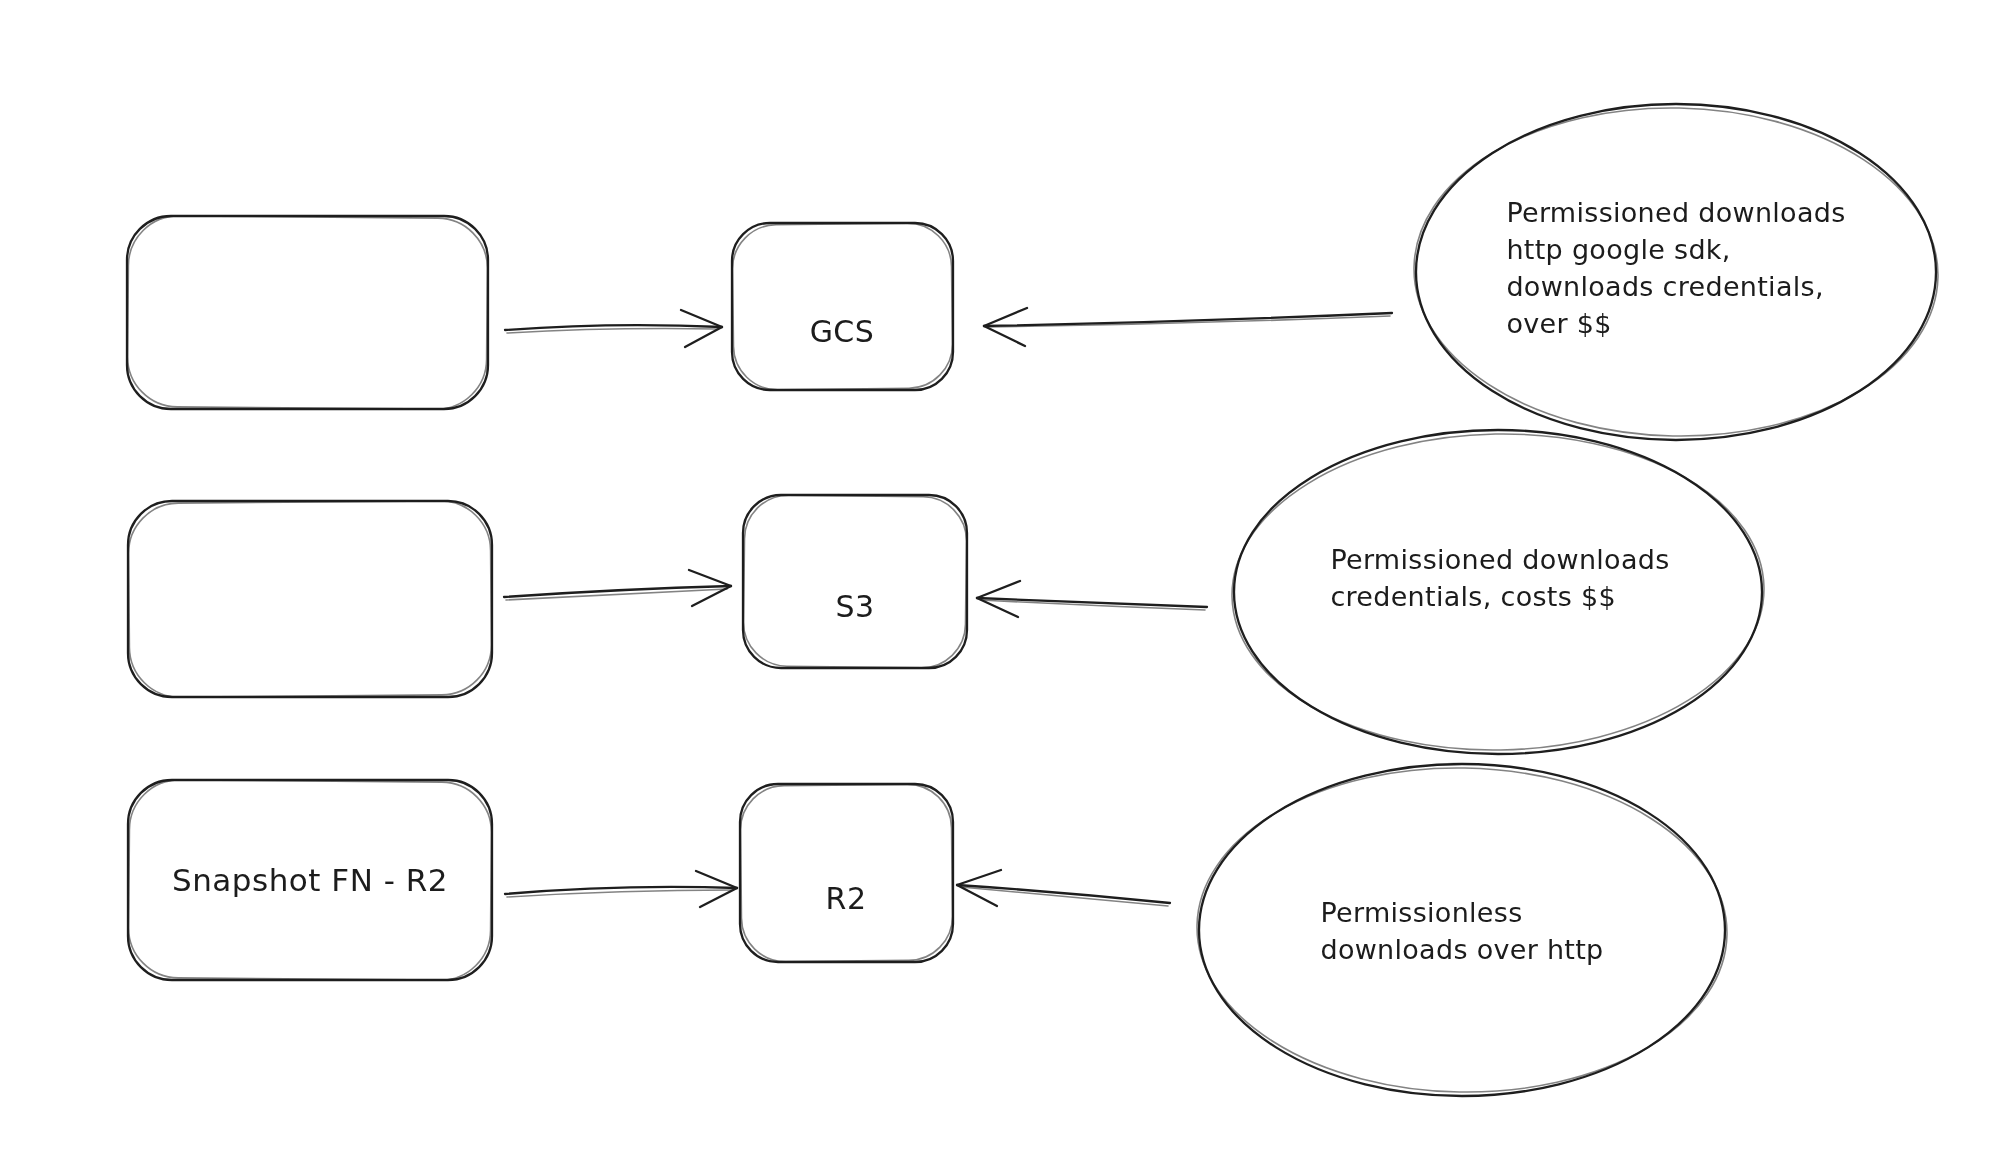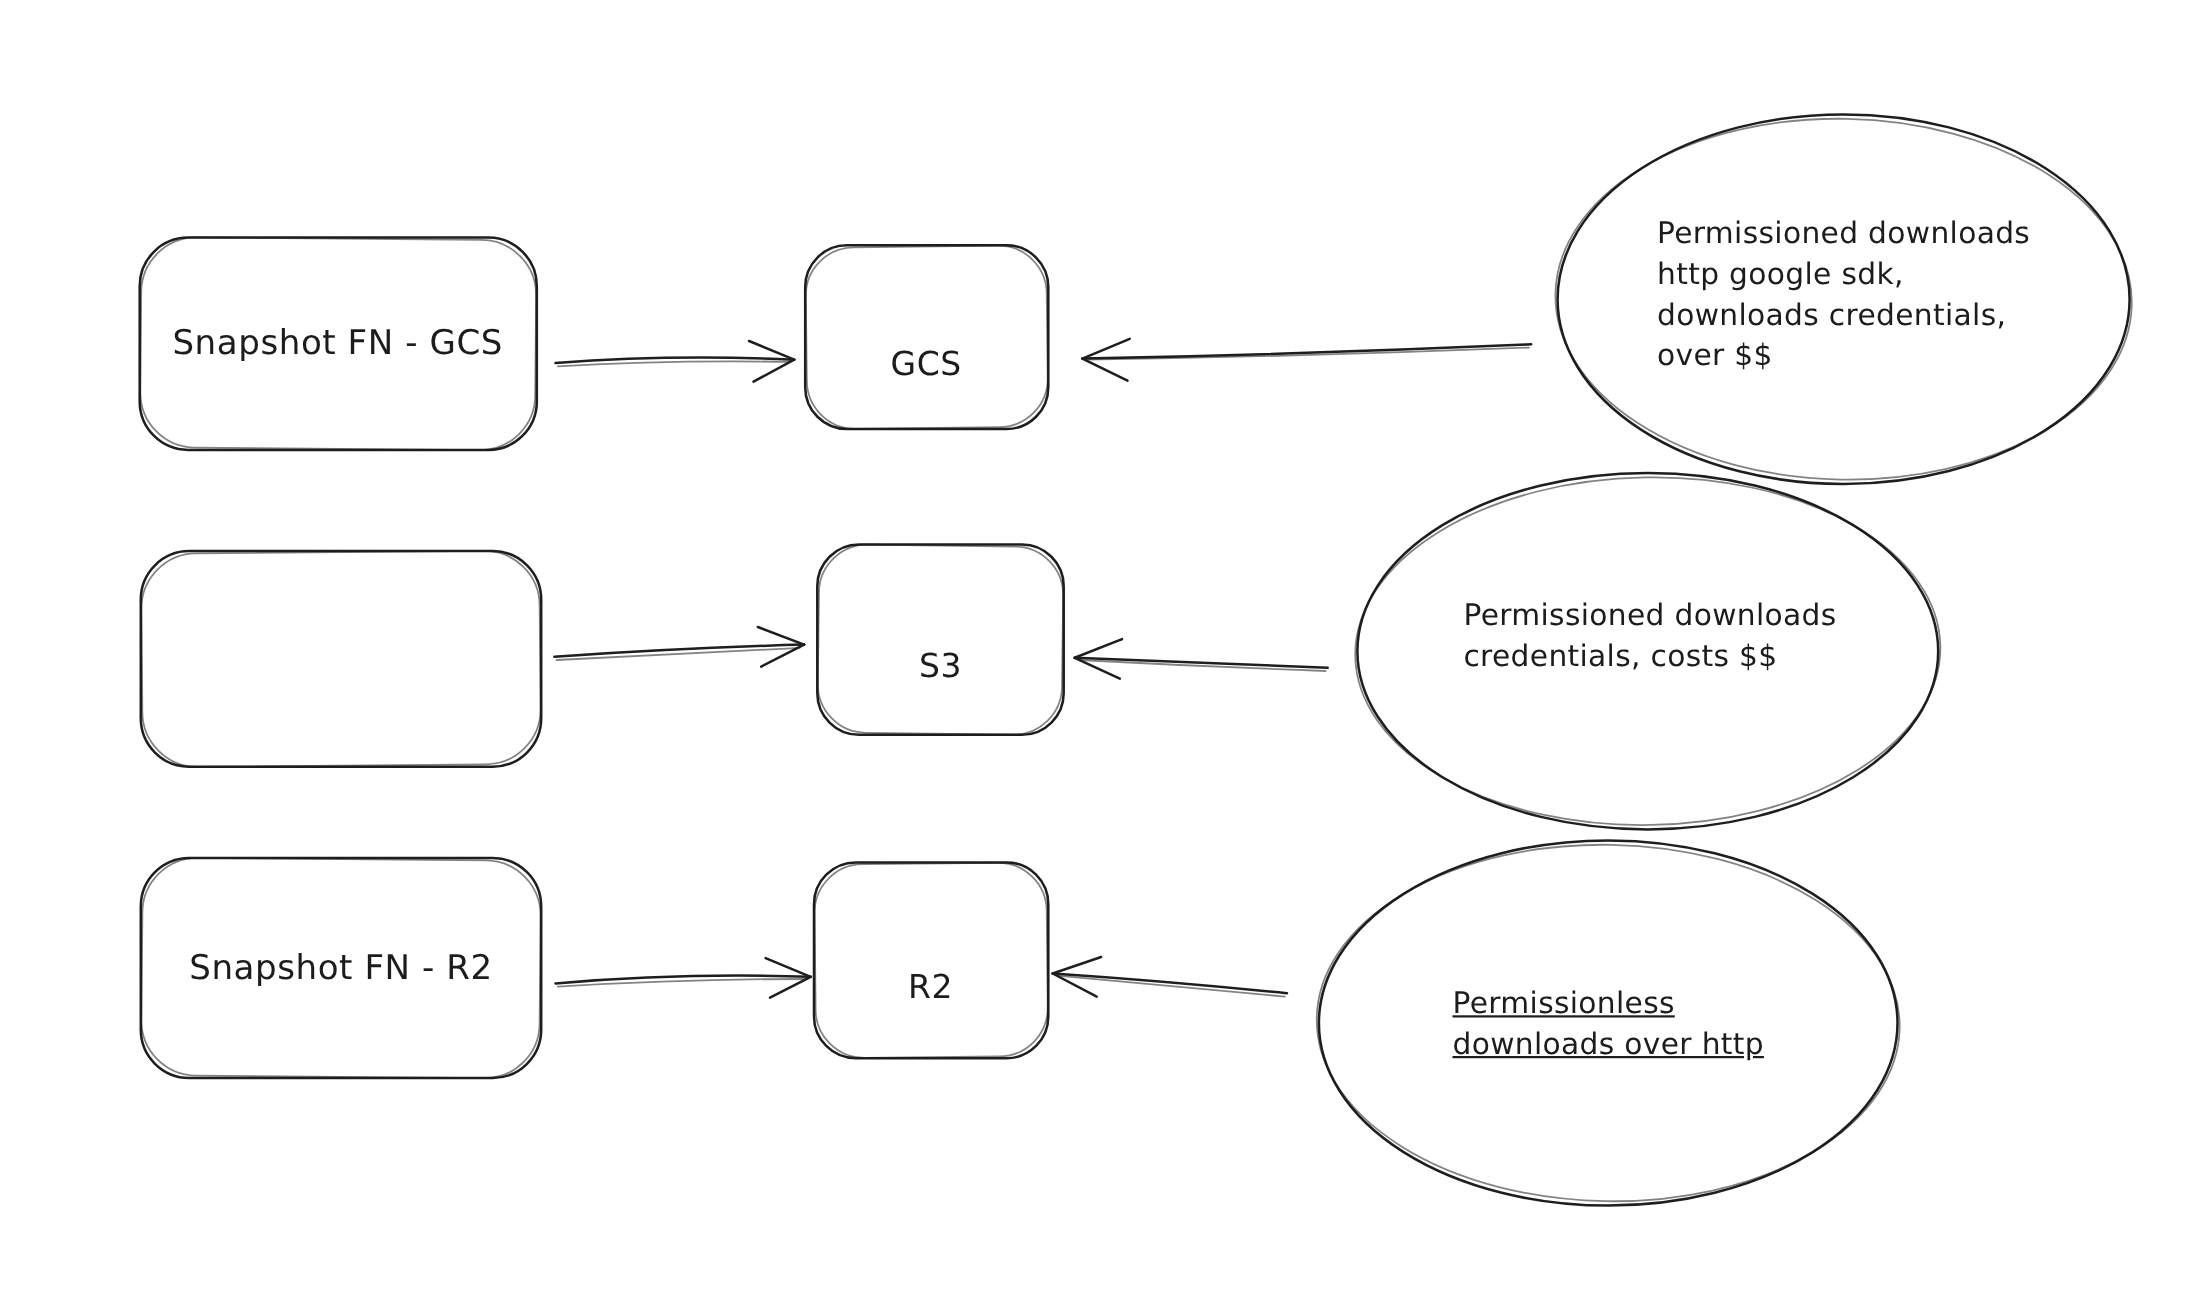--- a/index.html
+++ b/index.html
@@ -135,35 +135,34 @@
       <path class="echo" d="M1168 906 Q 1064 896 961 887"></path>
       <path d="M957 885 L1001 870"></path>
       <path d="M957 885 L997 906"></path>
     </g>
     <g>
       <ellipse class="fillw" cx="1462" cy="930" rx="263" ry="166"></ellipse>
       <ellipse class="echo" cx="1462" cy="930" rx="265" ry="162" transform="rotate(1 1462 930)"></ellipse>
     </g>
   </svg>
 
-  <div class="lbl" style="left:307px; top:312px;">Snapshot FN - GCS</div>
   <div class="lbl small" style="left:842px; top:306px;">GCS</div>
   <div class="note" style="left:1676px; top:268px;">
     <div>Permissioned downloads</div>
     <div>http google sdk,</div>
     <div>downloads credentials,</div>
     <div>over $$</div>
   </div>
 
   <div class="lbl small" style="left:855px; top:581px;">S3</div>
   <div class="note" style="left:1500px; top:578px;">
     <div>Permissioned downloads</div>
     <div>credentials, costs $$</div>
   </div>
 
   <div class="lbl" style="left:310px; top:880px;">Snapshot FN - R2</div>
   <div class="lbl small" style="left:846px; top:873px;">R2</div>
-  <div class="note" style="left:1462px; top:931px;text-decoration:underline;">
+  <div class="note" style="left:1462px; top:931px;">
     <div>Permissionless</div>
     <div>downloads over http</div>
   </div>
 
 </div>
 
 </body></html>

